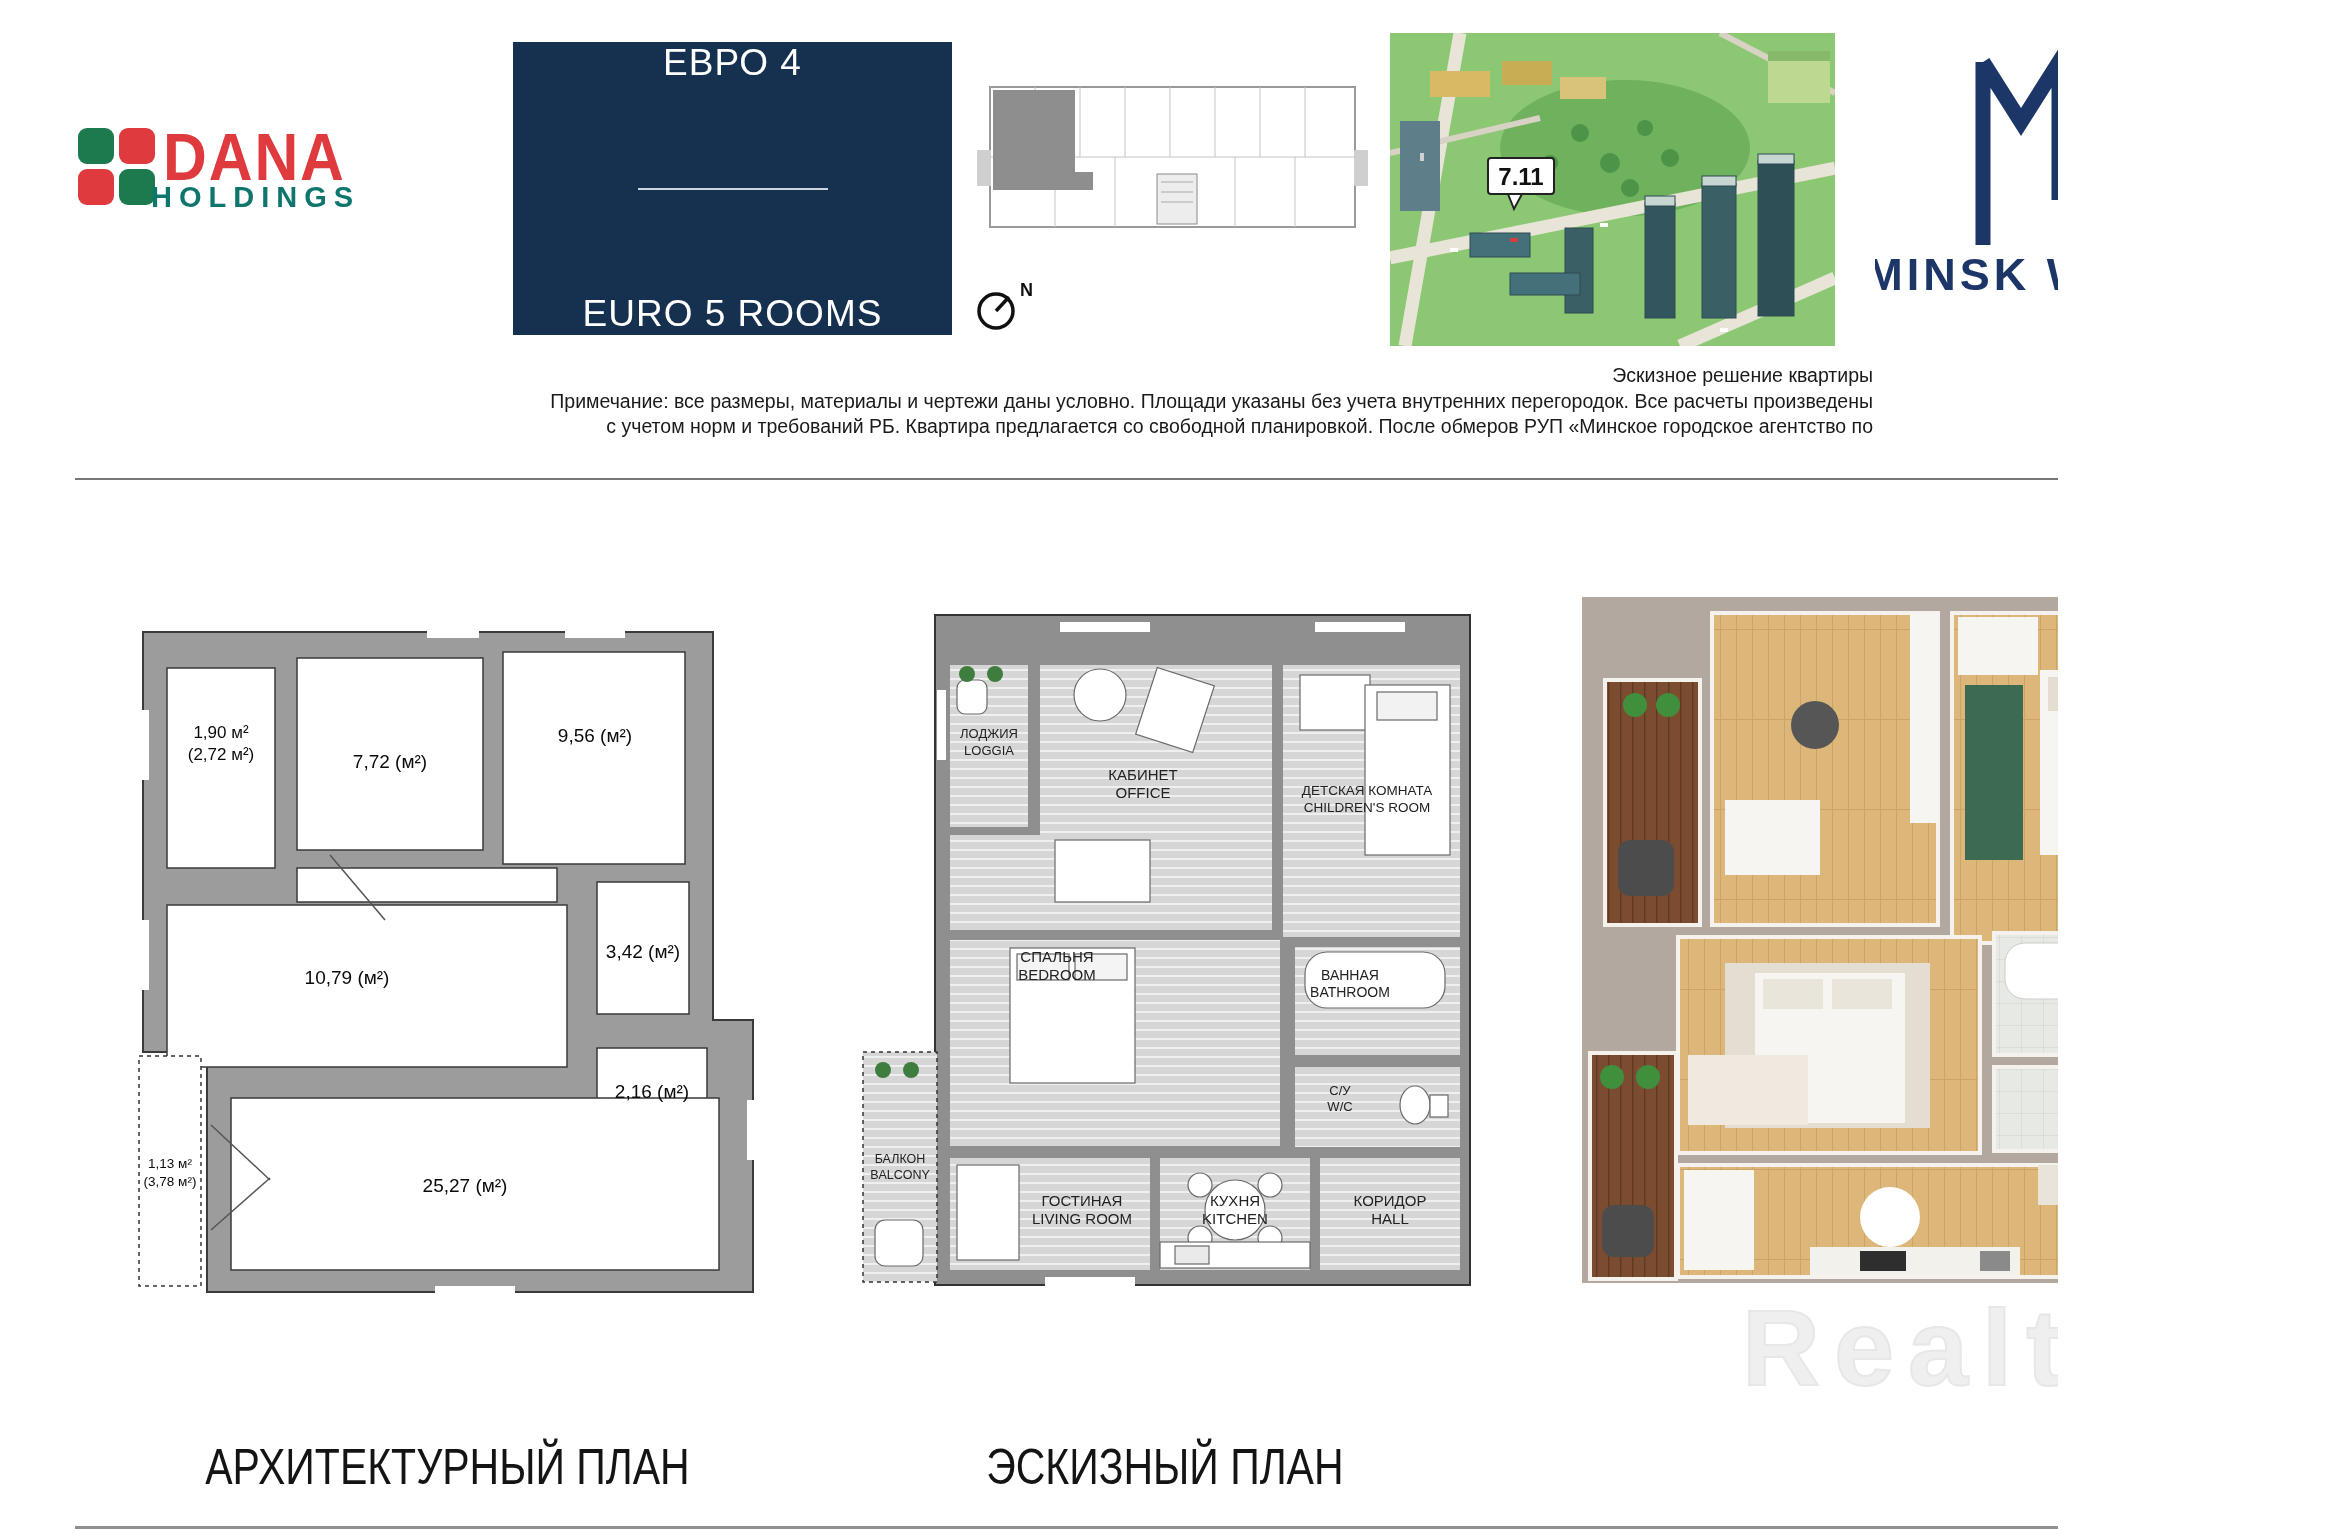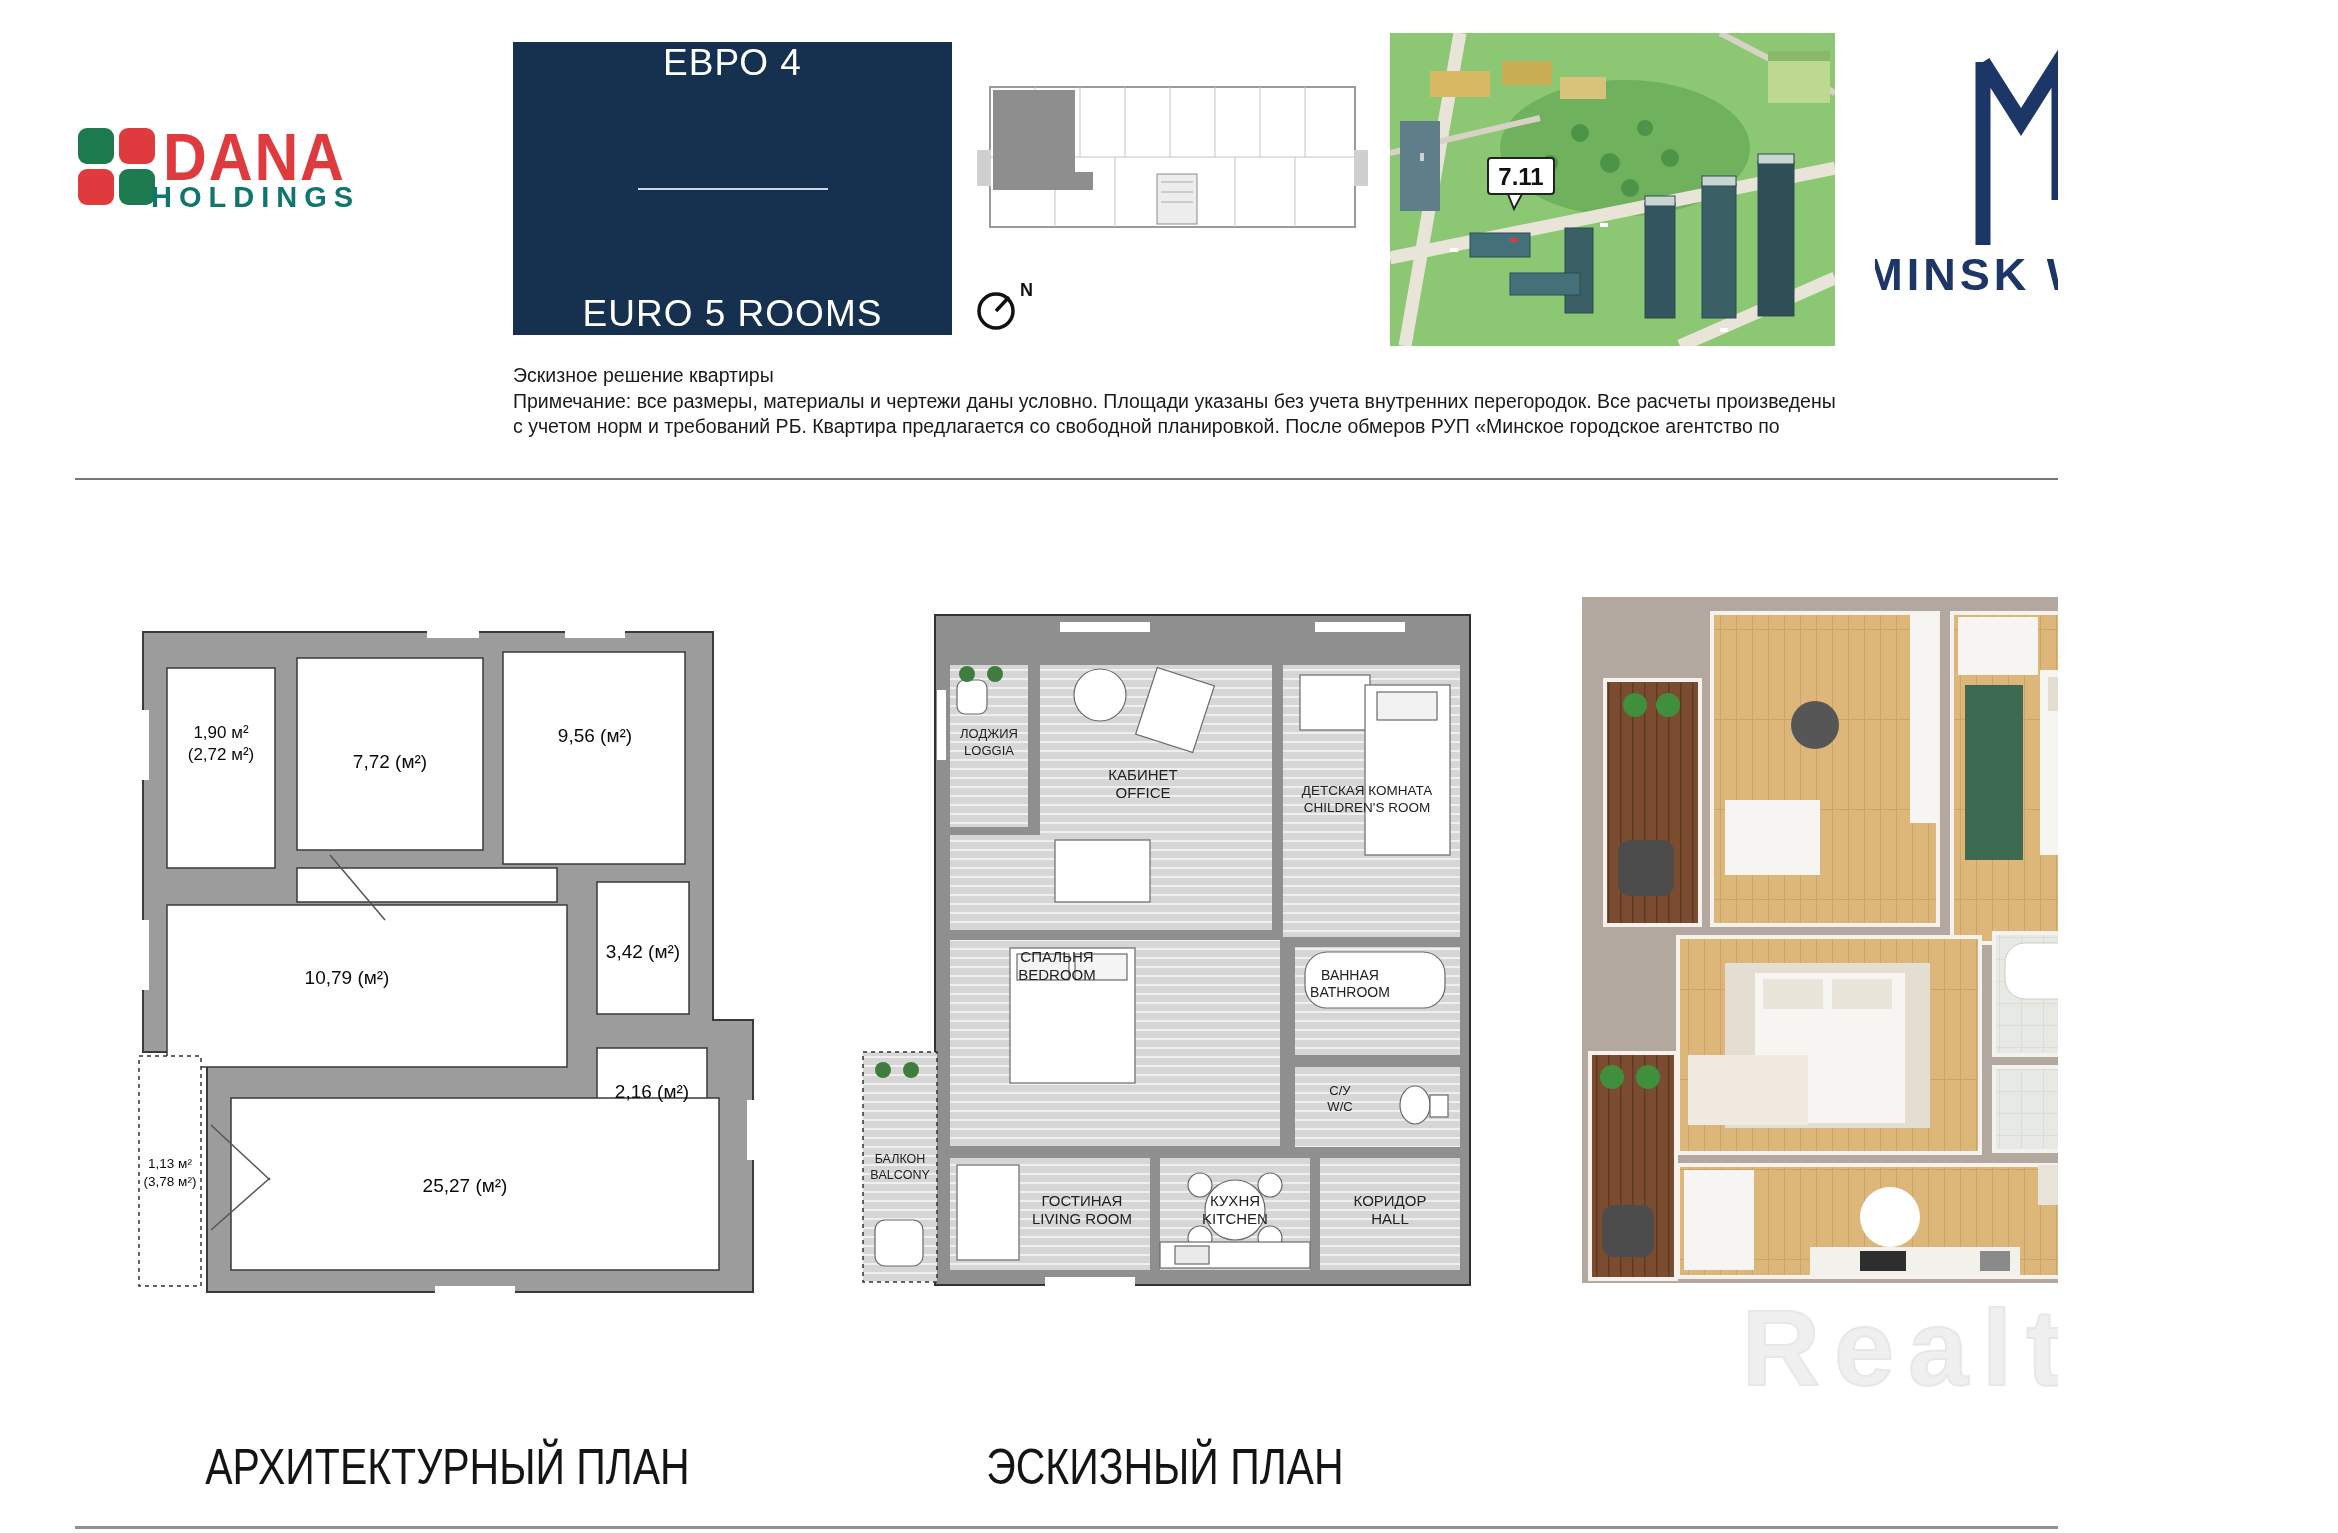--- a/index.html
+++ b/index.html
@@ -17,21 +17,21 @@
             letter-spacing:7px;color:#0f766e;}
 
   
   #unit-box{left:513px;top:42px;width:439px;height:293px;background:#16304f;
             display:flex;flex-direction:column;align-items:center;justify-content:space-between;}
   .unit-ru{color:#fff;font-size:37px;letter-spacing:1px;}
   .unit-divider{width:190px;height:2px;background:#cdd5e0;margin:22px 0;}
   .unit-en{color:#fff;font-size:37px;letter-spacing:1px;}
 
   
-  #disclaimer{left:513px;top:363px;width:1360px;font-size:19.5px;line-height:25.5px;color:#1a1a1a;}
+  #disclaimer{left:513px;top:363px;width:1360px;font-size:19.5px;line-height:25.5px;color:#1a1a1a;text-align:right;}
 
   .rule{background:#777;}
   #rule-top{left:75px;top:478px;width:2190px;height:2px;}
   #rule-bottom{left:75px;top:1526px;width:2263px;height:3px;background:#909090;}
 
   
   .caption{font-size:50px;color:#141414;text-align:center;}
   .caption span{display:inline-block;transform:scaleX(.82);}
 
   

